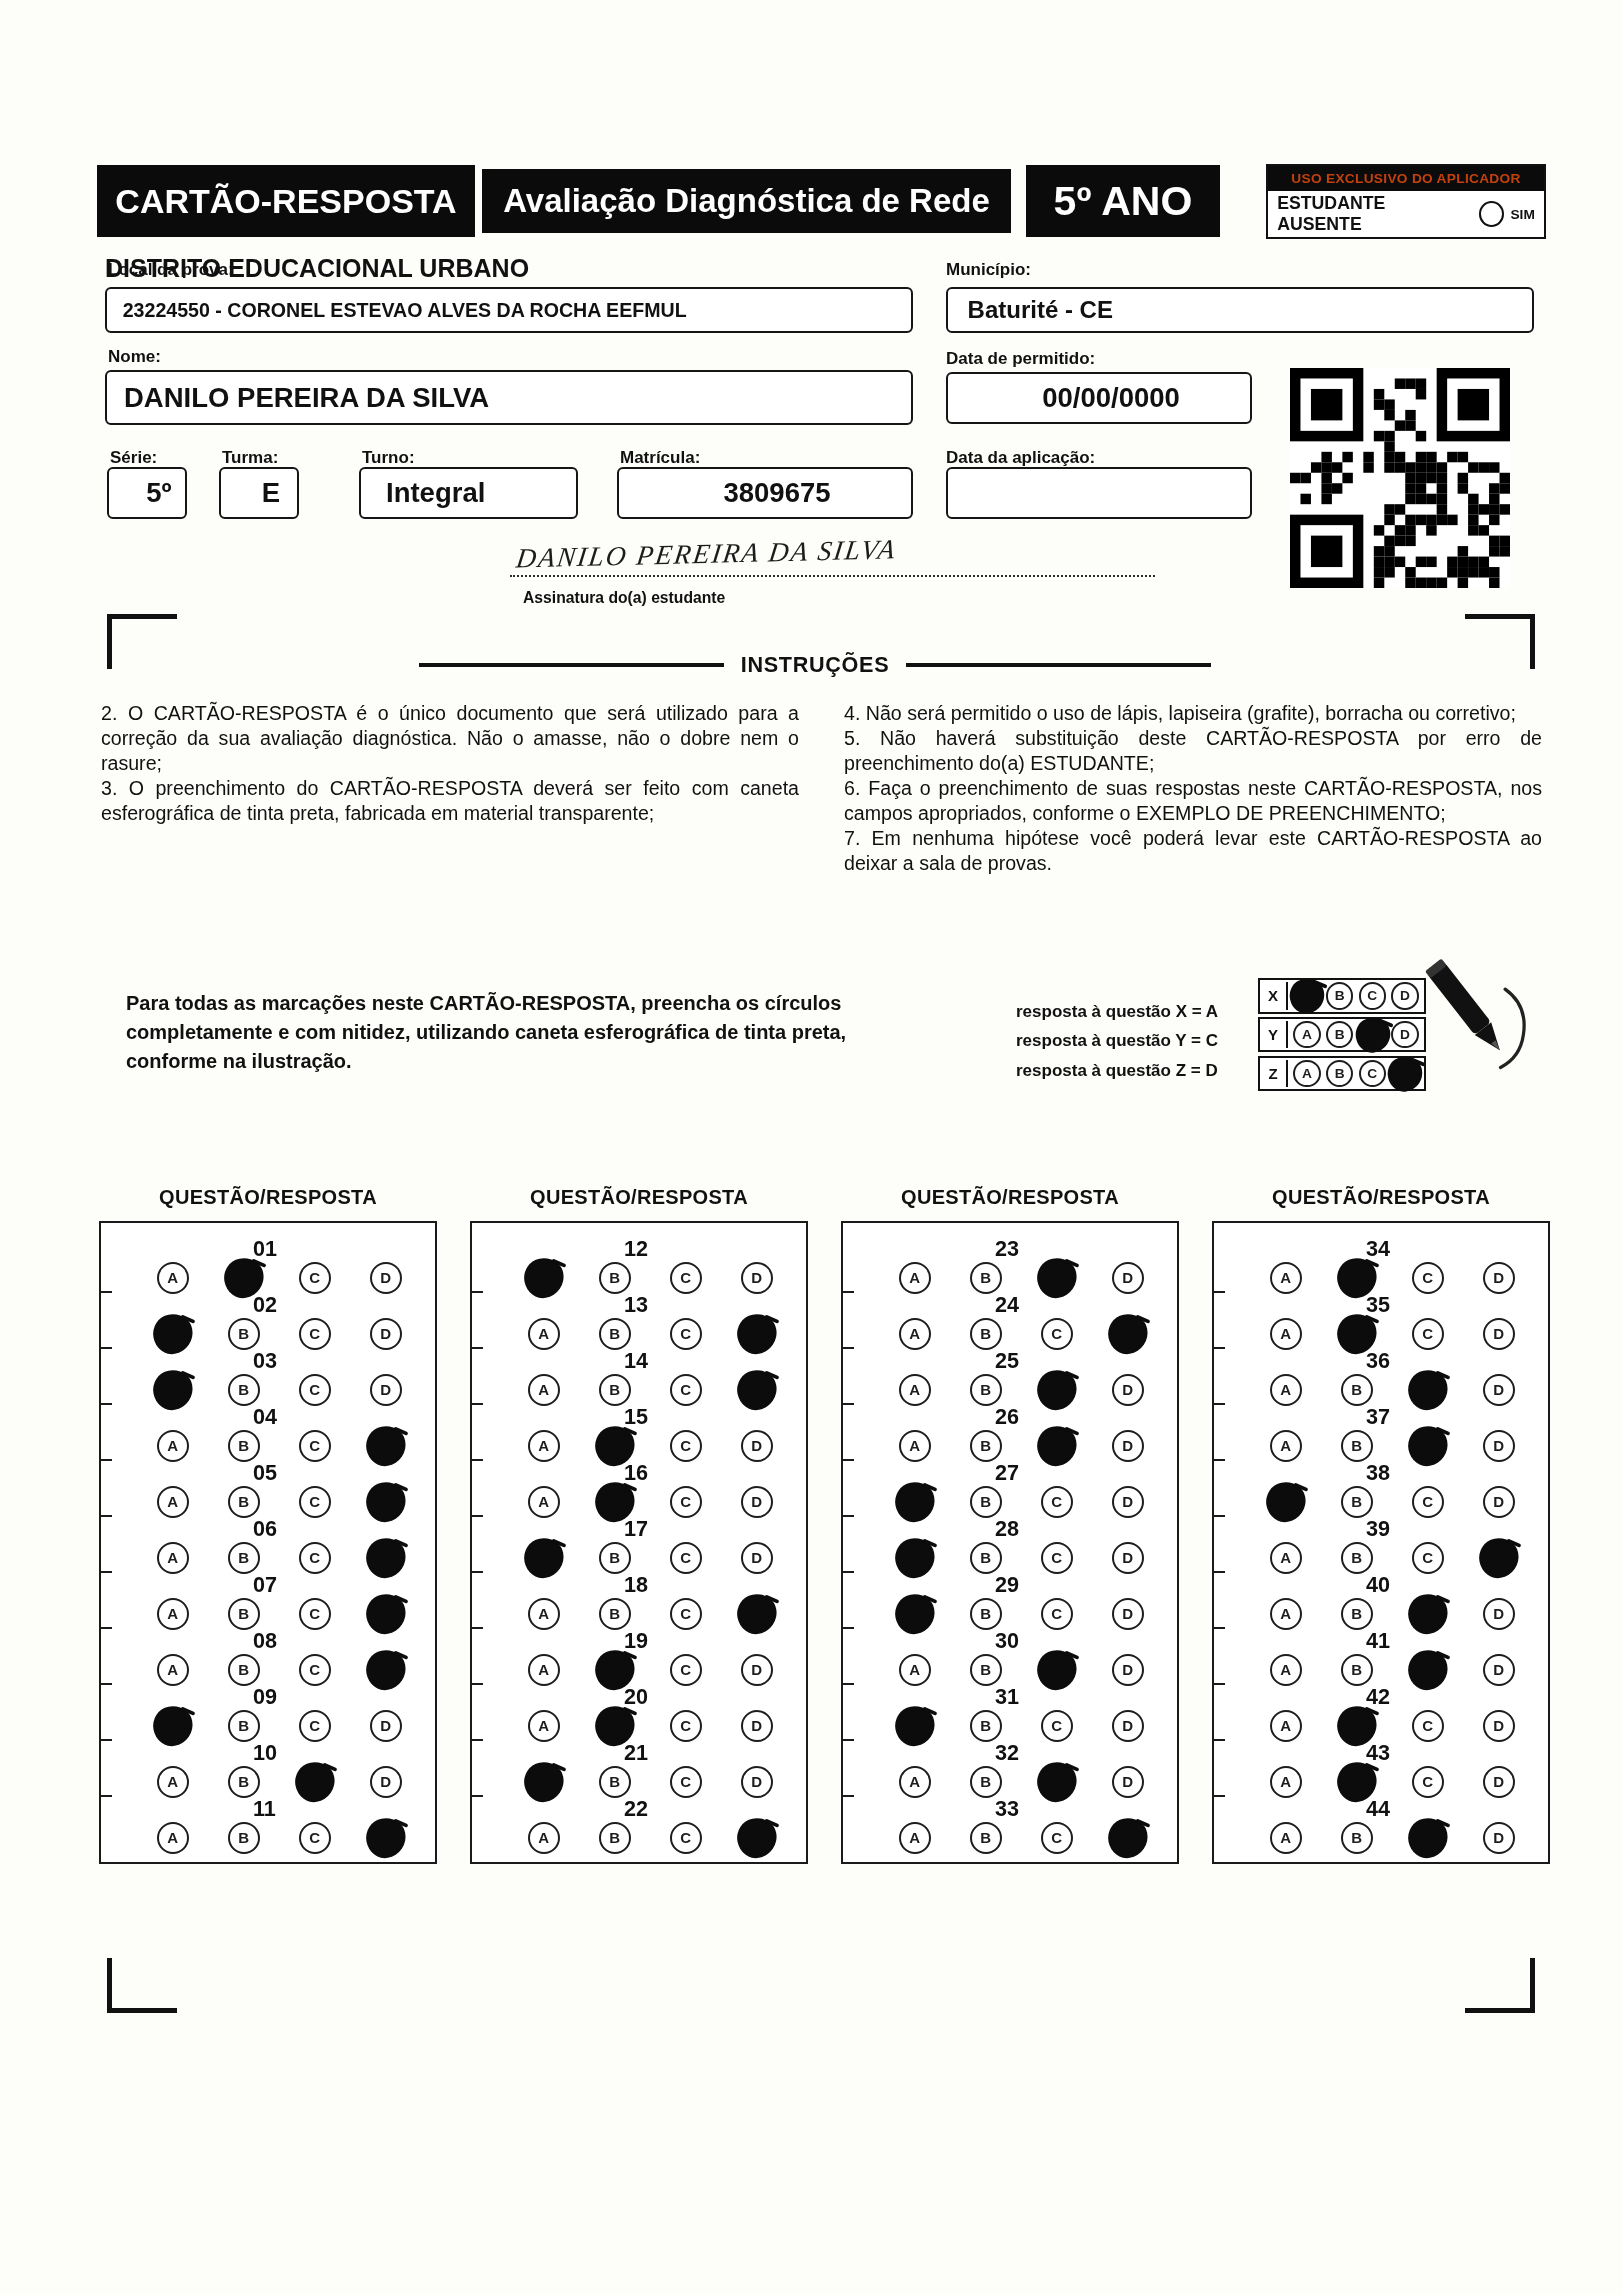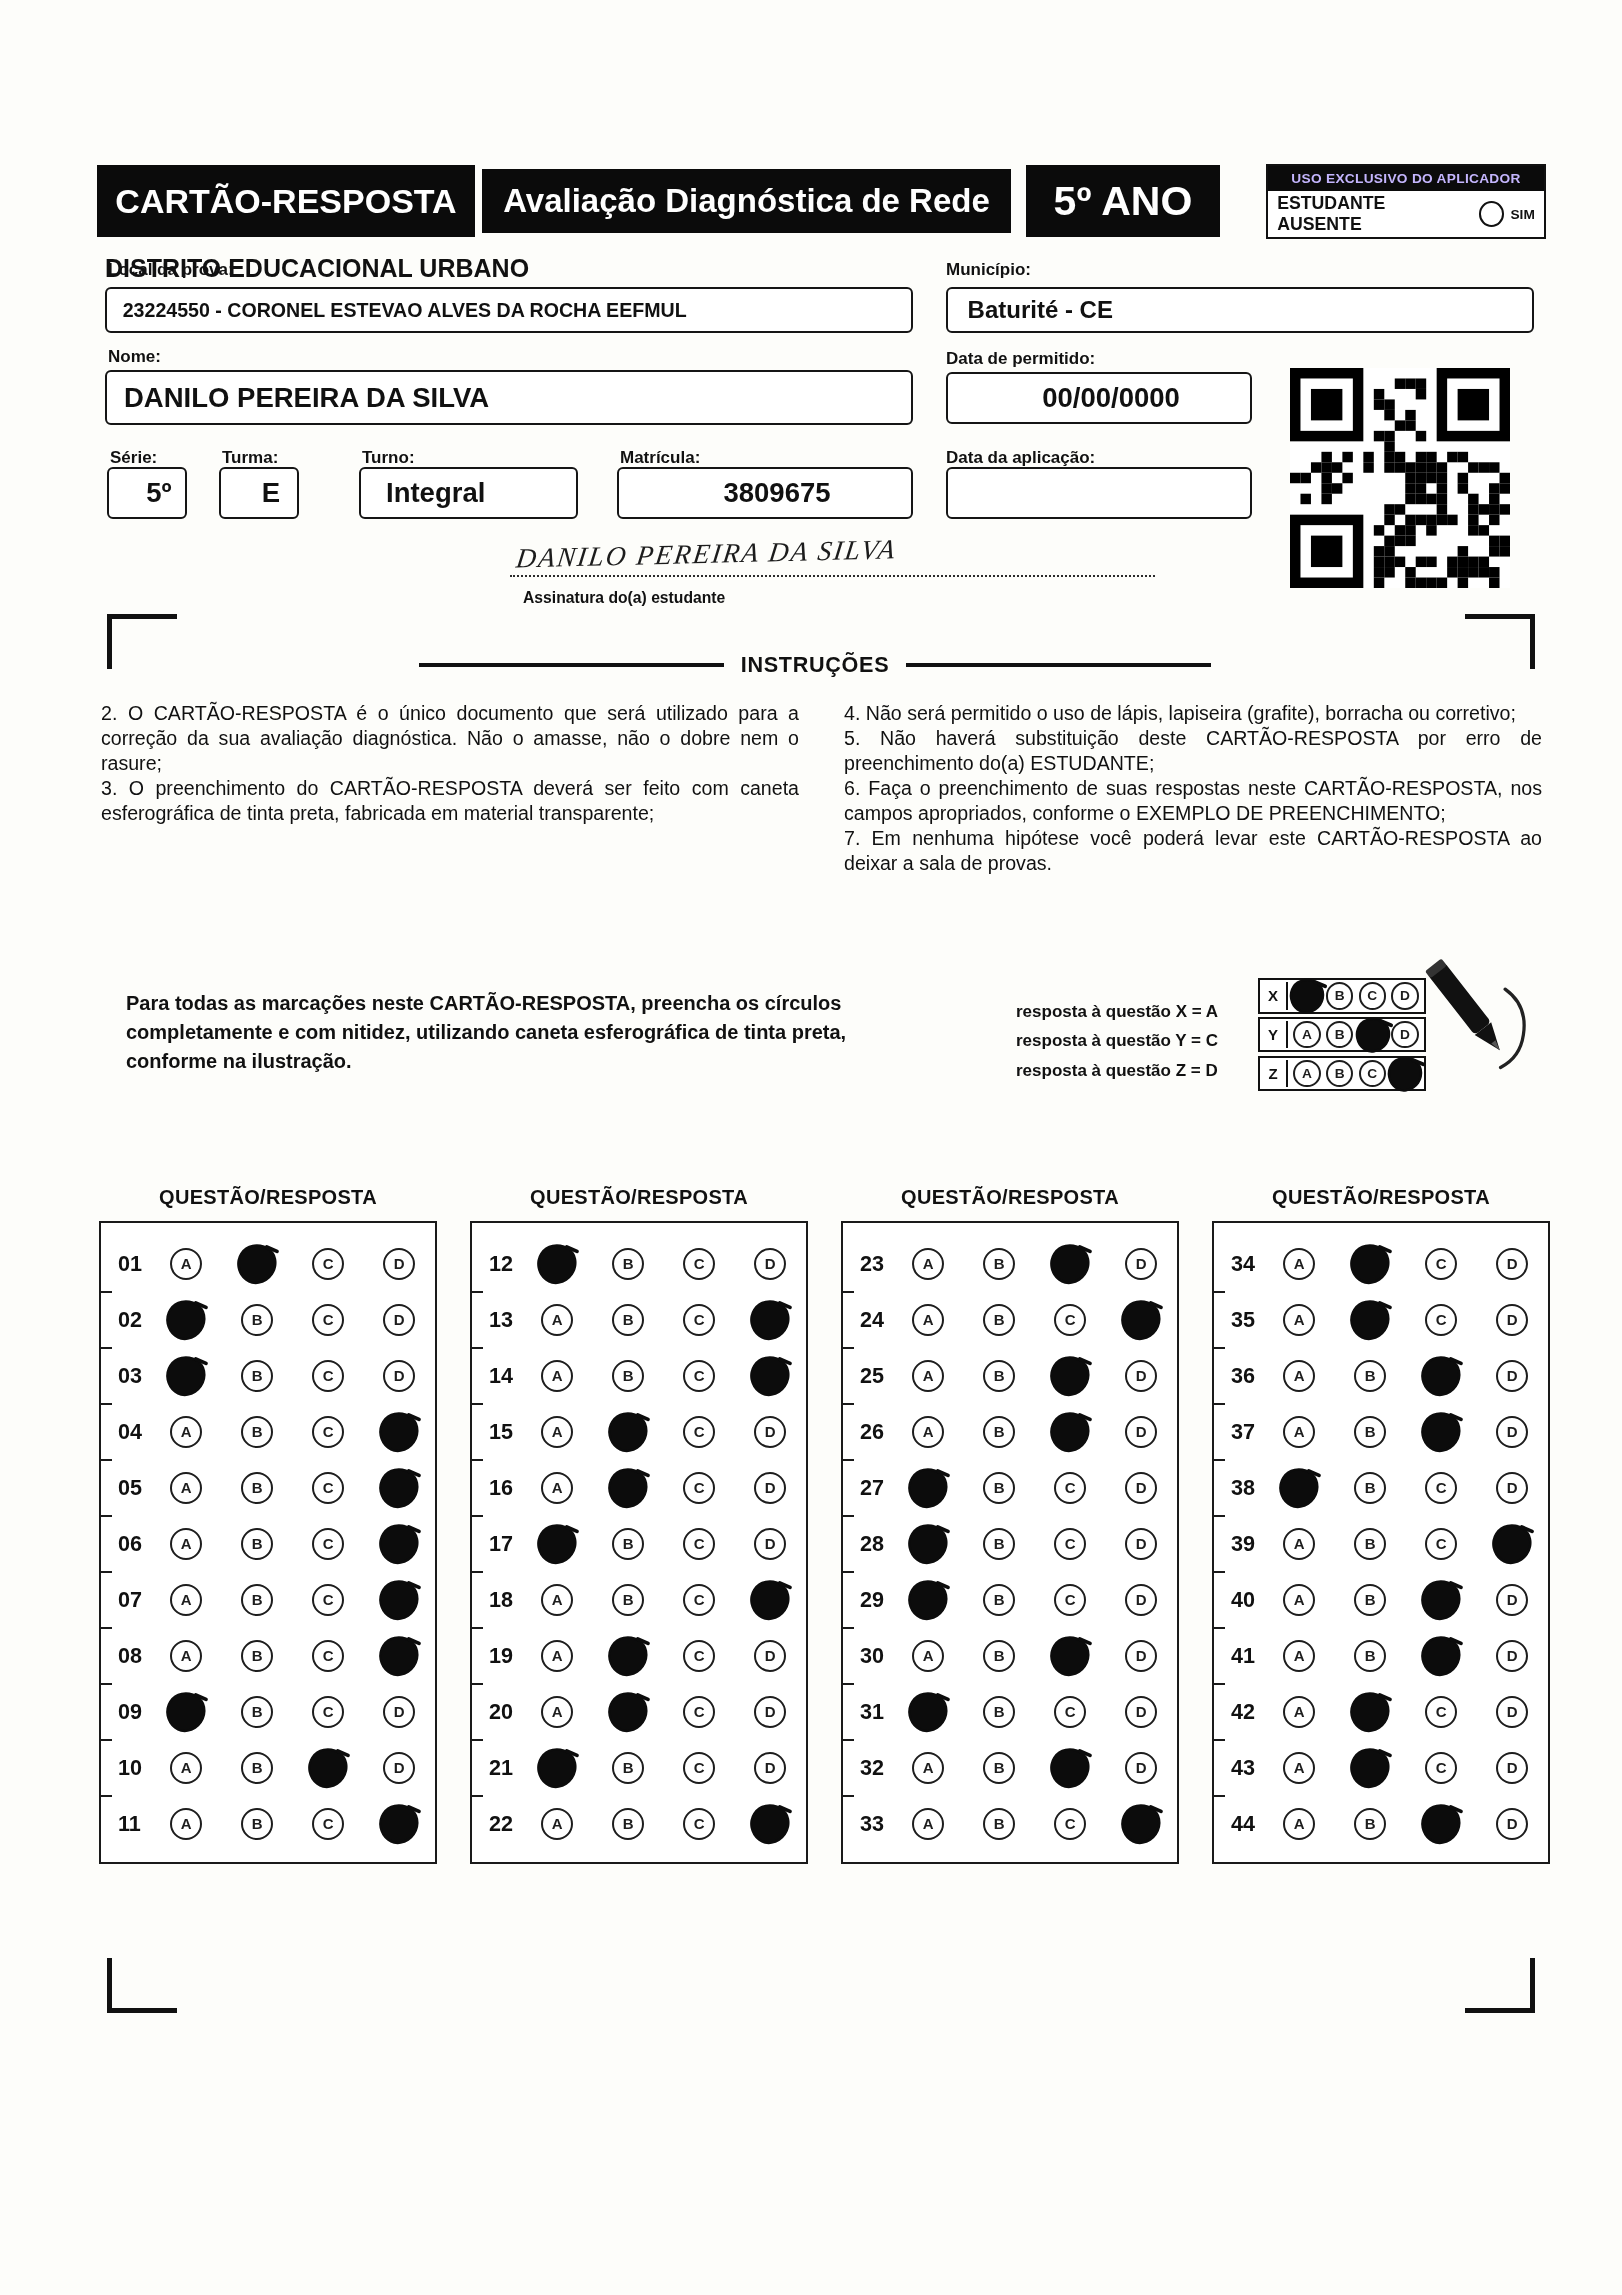--- a/index.html
+++ b/index.html
@@ -21,21 +21,21 @@
     box-sizing:border-box;
     padding-left:24px;
   }
   .lbl { position:absolute; font-size:17px; font-weight:bold; white-space:nowrap; }
 
   
   #hdr-card   { left:97px; top:165px; width:378px; height:72px; font-size:34px; }
   #hdr-exam   { left:482px; top:169px; width:529px; height:64px;  font-size:33px; }
   #hdr-grade  { left:1026px; top:165px; width:194px; height:72px; font-size:41px; }
   #hdr-right  { left:1266px; top:164px; width:280px; border:2px solid #111; background:#fff; box-sizing:border-box; }
-  #hdr-right .strip { background:#0b0b0b; color:#c4b5fd; font-size:13.7px; font-weight:bold;
+  #hdr-right .strip { background:#0b0b0b; color:#c2410c; font-size:13.7px; font-weight:bold;
     height:25px; display:flex; align-items:center; justify-content:center; letter-spacing:0.3px; }
   #hdr-right .body { height:46px; display:flex; align-items:center; padding:0 9.2px; }
   #hdr-right .body .txt { font-size:17.7px; font-weight:bold; }
   .opt-circle { display:inline-block; width:22px; height:22px; border:2.6px solid #111;
     border-radius:50%; margin:0 6.5px 0 9.2px; background:#fff; }
   #hdr-right .sim { font-size:13.7px; font-weight:bold; }
 
   
   #val-local { left:105px; top:254px; width:808px; text-align:left; font-size:25px; font-weight:bold; }
   #box-school    { left:105px;  top:287px; width:808px; height:46px; font-size:19.6px; padding-left:15.7px; }
@@ -84,21 +84,21 @@
   .ex-label { width:26px; text-align:center; font-size:15px; font-weight:bold;
     border-right:2px solid #111; margin-right:5.2px; align-self:stretch;
     display:flex; align-items:center; justify-content:center; }
   #pen-wrap { left:1407px; top:950px; width:131px; height:137px; }
 
   
   #answers { left:99px; top:1186px; width:1457px; display:flex; gap:33px; }
   .answer-col { width:338px; }
   .answer-title { text-align:center; font-size:20px; font-weight:bold; letter-spacing:0.3px; margin-bottom:11.8px; }
   .answer-box { border:2px solid #1a1a1a; height:643px; box-sizing:border-box; padding-top:13px; background:#fff; }
-  .q-row { position:relative; height:56px; display:flex; align-items:center; padding-left:17px; }
+  .q-row { position:relative; height:56px; display:flex; align-items:center; padding-left:17px;flex-direction:column; }
   .q-row:not(:first-child)::before { content:""; position:absolute; left:0; top:-1.3px; width:10.5px; height:2.6px; background:#1a1a1a; }
   .q-num { width:47px; font-size:21.6px; font-weight:bold; }
   .bubbles { display:flex; gap:39px; margin-left:5.2px; }
 
   .bubble {
     position:relative; width:32px; height:32px; border:2px solid #1d1d1d; border-radius:50%;
     display:inline-flex; align-items:center; justify-content:center;
     font-size:15px; font-weight:bold; box-sizing:border-box; background:#fff; color:#1d1d1d;
   }
   .bubble.small { width:27.5px; height:27.5px; font-size:13.7px; }

